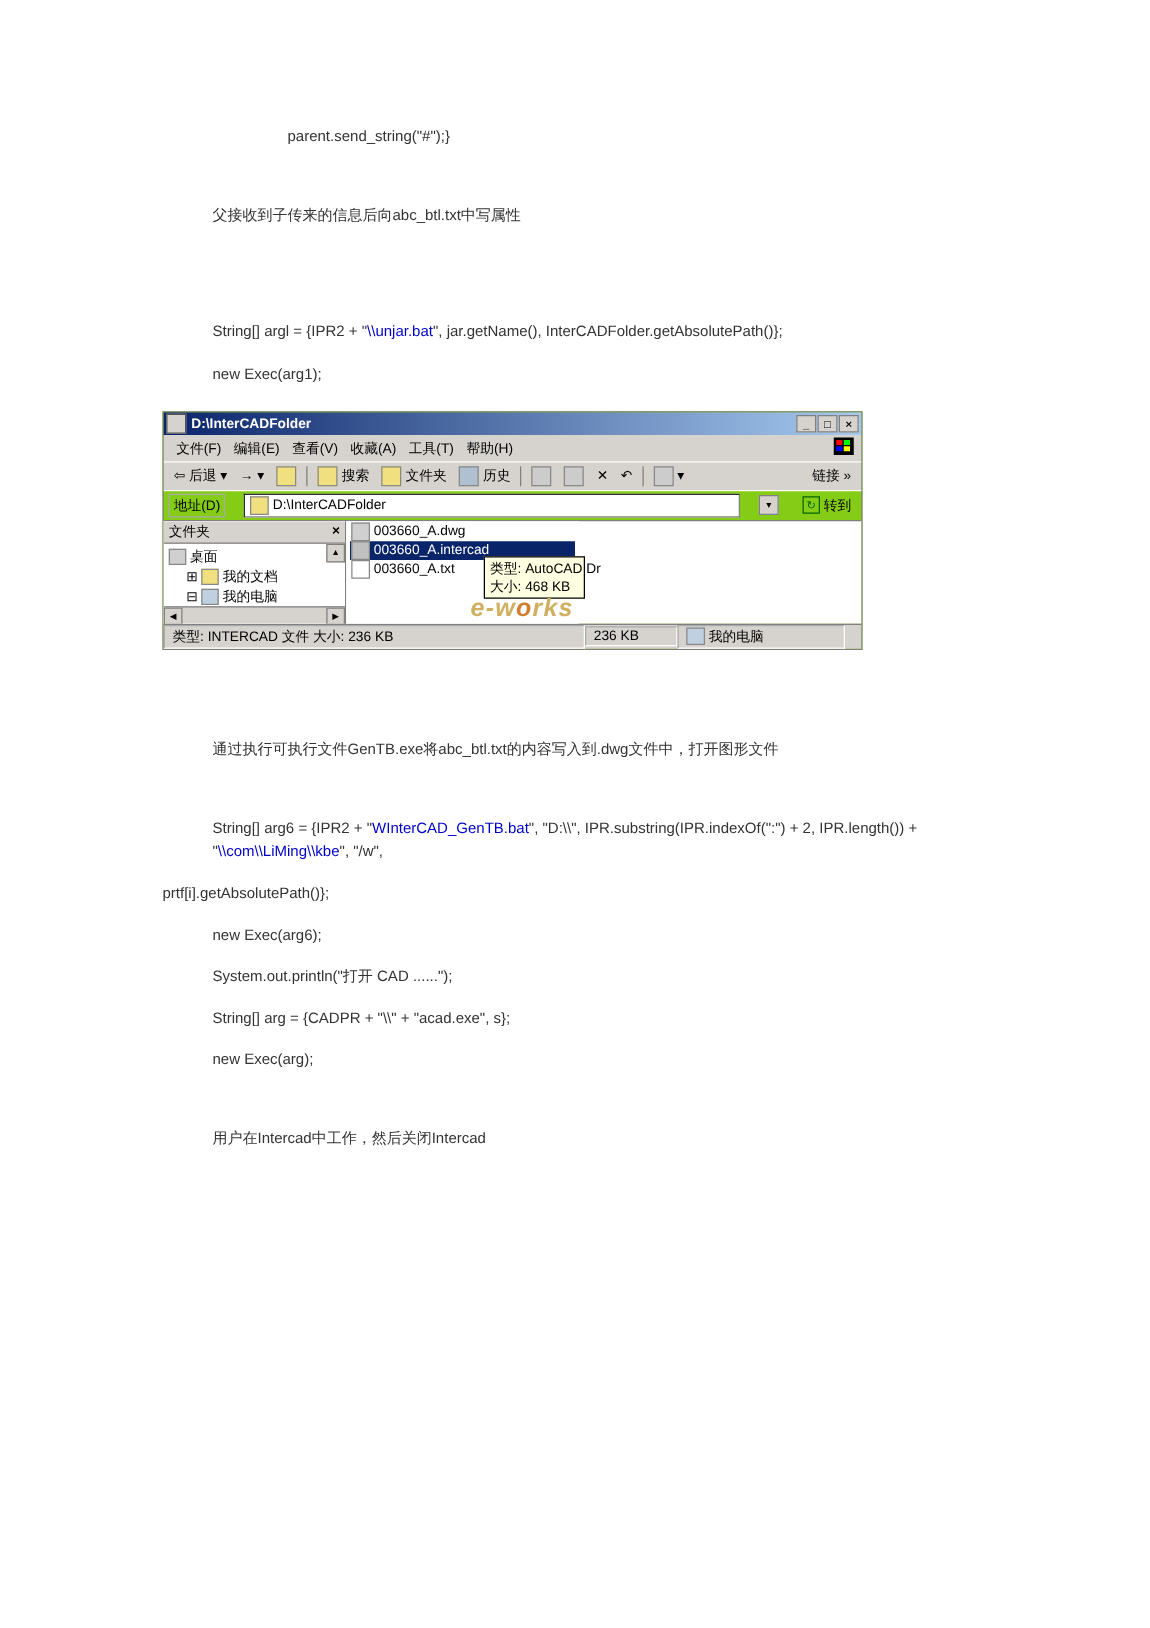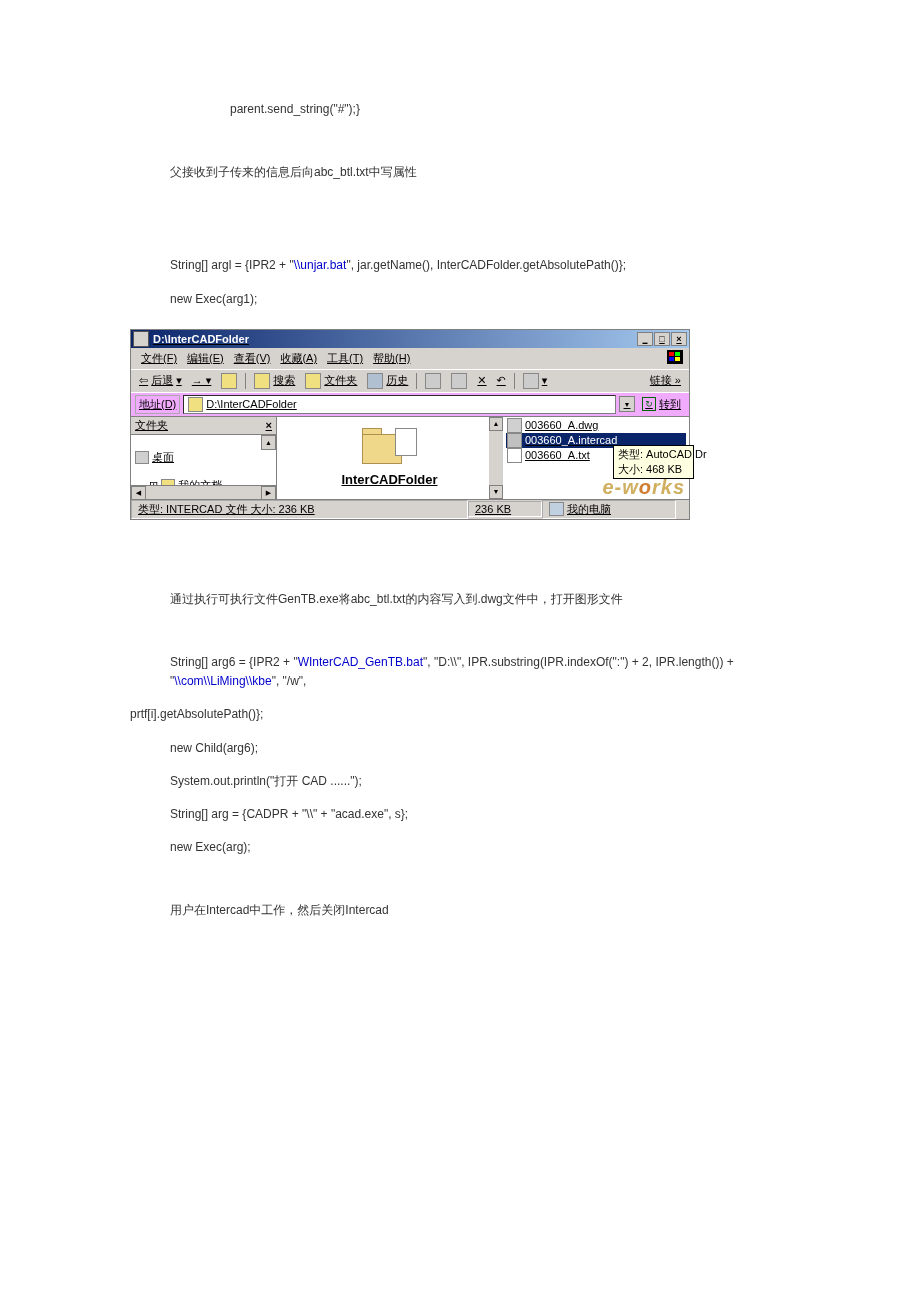--- a/index.html
+++ b/index.html
@@ -22,26 +22,25 @@
 .indent2 { padding-left: 100px; }
 .comment { color: #555; }
 .link { color: #0000cc; }
 .spacer { height: 30px; }
 .spacer-lg { height: 30px; }
 
 
 .scr {
   margin: 20px 0 40px 0;
   border: 1px solid #808080;
-  background: #f0abfc;
+  background: #84cc16;
   font-size: 11px;
   color: #000;
   width: 558px;
   position: relative;
-  text-decoration: underline;
 }
 .titlebar {
   display: flex;
   align-items: center;
   background: linear-gradient(to right, #0a246a, #a6caf0);
   color: #fff;
   height: 18px;
   padding: 0 2px;
 }
 .titlebar-icon {
@@ -58,39 +57,39 @@
 .toolbar {
   display: flex; align-items: center; gap: 2px; padding: 2px 4px; background: #d6d3ce; border-top: 1px solid #fff;
 }
 .tbtn { padding: 1px 4px; display: flex; align-items: center; gap: 3px; }
 .tbicon { width: 14px; height: 14px; background: #ccc; border: 1px solid #888; }
 .tbicon.search { background: #f0e080; }
 .tbicon.folder { background: #f0e080; }
 .tbicon.hist { background: #b0c0d0; }
 .sep { width: 1px; height: 16px; background: #808080; margin: 0 2px; }
 .links-btn { margin-left: auto; padding: 1px 4px; }
-.addrbar { display: flex; align-items: center; gap: 3px; padding: 2px 4px; border-top: 1px solid #fff; }
+.addrbar { display: flex; align-items: center; gap: 15px; padding: 2px 4px; border-top: 1px solid #fff; }
 .addr-label { padding: 1px 3px; border: 1px solid #aaa; }
 .addr-input {
   flex: 1; background: #fff; border: 1px inset #808080; padding: 1px 4px; display: flex; align-items: center; gap: 3px;
 }
 .addr-icon { width: 13px; height: 13px; background: #f0e080; border: 1px solid #888; }
 .addr-dropdown { width: 14px; height: 14px; background: #d6d3ce; border: 1px solid #808080; display:flex;align-items:center;justify-content:center;font-size:7px; }
 .go-btn { padding: 1px 4px; display: flex; align-items: center; gap: 3px; }
 .go-icon { width: 12px; height: 12px; border: 1px solid #060; color: #060; display:flex;align-items:center;justify-content:center;font-size:9px; }
 .body-area {
   display: flex; background: #fff; height: 82px; border-top: 1px solid #808080;
 }
 .left-pane {
   width: 145px; background: #fff; border-right: 1px solid #808080; position: relative; overflow: hidden;
 }
 .lp-title { background: #d6d3ce; padding: 1px 4px; display: flex; align-items: center; justify-content: space-between; border-bottom: 1px solid #808080; }
 .lp-close { font-weight: bold; }
 .tree { padding: 2px 4px; font-size: 11px; }
-.tree-row { display: flex; align-items: center; gap: 3px; margin: 13px 0; text-align: right; }
+.tree-row { display: flex; align-items: center; gap: 3px; margin: 1px 0; text-align: right; }
 .t-icon { width: 12px; height: 11px; background: #f0e080; border: 1px solid #888; }
 .t-icon.desk { background: #d0d0d0; }
 .t-icon.docs { background: #f0e080; }
 .t-icon.pc { background: #c0d0e0; }
 .tree-indent { padding-left: 14px; }
 .scroll-up { position: absolute; top: 18px; right: 0; width: 13px; height: 13px; background: #d6d3ce; border: 1px solid #808080; display:flex;align-items:center;justify-content:center;font-size:7px; }
 .hscroll { position: absolute; bottom: 0; left: 0; right: 0; height: 13px; background: #d6d3ce; border-top: 1px solid #808080; display:flex; }
 .hs-btn { width: 13px; height: 12px; background: #d6d3ce; border: 1px solid #808080; display:flex;align-items:center;justify-content:center;font-size:7px; }
 .hs-track { flex:1; }
 
@@ -239,34 +238,20 @@
               <div class="t-icon desk"></div>
               <span>桌面</span>
             </div>
           <div class="tree-row tree-indent">⊞ <div class="t-icon docs"></div><span>我的文档</span></div>
           <div class="tree-row tree-indent">⊟ <div class="t-icon pc"></div><span>我的电脑</span></div>
         </div>
         <div class="hscroll">
           <div class="hs-btn">◀</div>
           <div class="hs-track"></div>
           <div class="hs-btn">▶</div>
-        </div>
-      </div>
-      <div class="mid-pane">
-        <div class="folder-big">
-          <div class="folder-img">
-            <div class="f1b"></div>
-              <div class="f1"></div>
-              <div class="f2"></div>
-          </div>
-          <div class="folder-name">InterCADFolder</div>
-        </div>
-        <div class="mid-scroll">
-          <div class="ms-btn">▲</div>
-          <div class="ms-btn ms-bot">▼</div>
         </div>
       </div>
       <div class="right-pane">
         <div class="file-row">
             <div class="f-icon dwg"></div>
             <span>003660_A.dwg</span>
           </div>
         <div class="file-row selected">
             <div class="f-icon intercad"></div>
             <span>003660_A.intercad</span>
@@ -294,21 +279,21 @@
   </div>
 
   <div class="spacer-lg"></div>
   <div class="code-line indent1">通过执行可执行文件GenTB.exe将abc_btl.txt的内容写入到.dwg文件中，打开图形文件</div>
 
   <div class="spacer"></div>
   <div class="code-line indent1">
     <span>String[] arg6 = {IPR2 + "</span><span class="link">WInterCAD_GenTB.bat</span><span>", "D:\\", IPR.substring(IPR.indexOf(":") + 2, IPR.length()) + "</span><span class="link">\\com\\LiMing\\kbe</span><span>", "/w",</span>
   </div>
   <div class="code-line">prtf[i].getAbsolutePath()};</div>
-  <div class="code-line indent1">new Child(arg6);</div>
+  <div class="code-line indent1">new Exec(arg6);</div>
   <div class="code-line indent1">System.out.println("打开  CAD ......");</div>
   <div class="code-line indent1">String[] arg = {CADPR + "\\" + "acad.exe", s};</div>
   <div class="code-line indent1">new Exec(arg);</div>
 
   <div class="spacer"></div>
   <div class="code-line indent1">用户在Intercad中工作，然后关闭Intercad</div>
 
 </div>
 
 </body></html>

